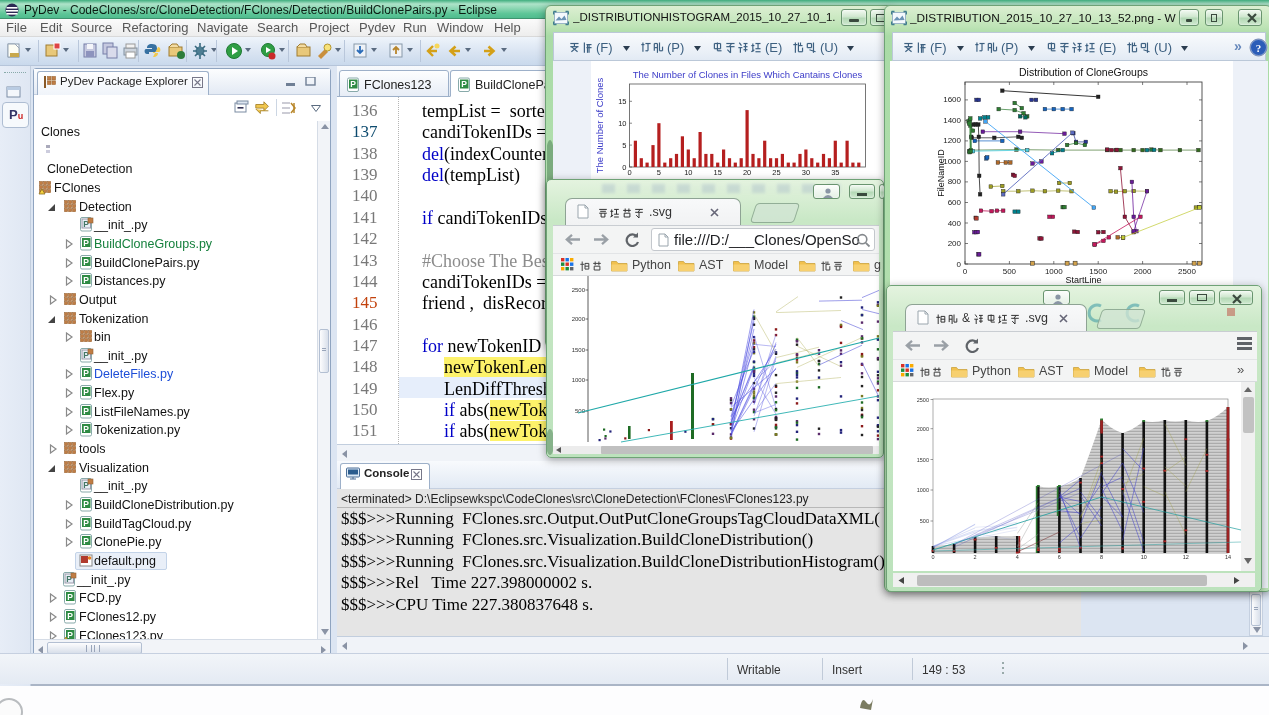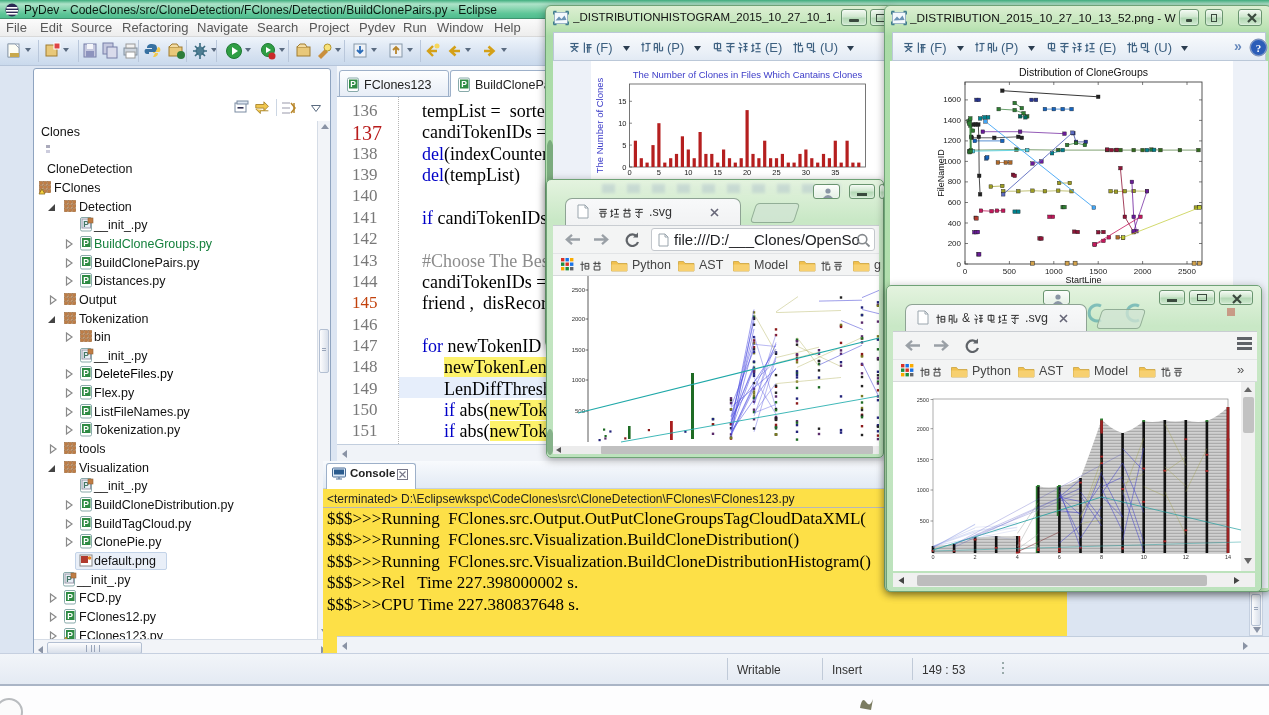--- a/index.html
+++ b/index.html
@@ -148,22 +148,52 @@
       </svg>
       <div class="ab" style="left:38px;top:3px;width:1px;height:22px;background:#b9c7db"></div>
       <div class="ab" style="left:78px;top:3px;width:1px;height:22px;background:#b9c7db"></div>
       <div class="ab" style="left:138px;top:3px;width:1px;height:22px;background:#b9c7db"></div>
       <div class="ab" style="left:186px;top:3px;width:1px;height:22px;background:#b9c7db"></div>
       <div class="ab" style="left:216px;top:3px;width:1px;height:22px;background:#b9c7db"></div>
       <div class="ab" style="left:288px;top:3px;width:1px;height:22px;background:#b9c7db"></div>
       <div class="ab" style="left:344px;top:3px;width:1px;height:22px;background:#b9c7db"></div>
       <div class="ab" style="left:420px;top:3px;width:1px;height:22px;background:#b9c7db"></div>
     </div>
+    <div class="ab" style="left:0;top:66px;width:31px;height:620px;background:linear-gradient(90deg,#e7edf7,#dfe7f3);border-right:1px solid #c2cede">
+<div class="ab" style="left:4px;top:6px;width:22px;height:3px;border-top:1px dotted #8aa;"></div>
+<svg class="ab" style="left:6px;top:18px" width="18" height="16">
+        <rect x="1" y="3" width="13" height="10" fill="#f4f7fb" stroke="#7d8ea6"></rect>
+        <rect x="1" y="3" width="13" height="3" fill="#b9cbe2"></rect>
+      </svg>
+<div class="ab" style="left:2px;top:36px;width:27px;height:26px;background:#f6f9fc;border:1px solid #aebdd2;border-radius:4px">
+<span class="ab" style="left:6px;top:4px;font-size:13px;font-weight:bold;color:#336">P<span style="font-size:9px;color:#c22">u</span></span>
+      </div>
+</div>
   </div>
 <div class="ab" style="left:33px;top:68px;width:298px;height:590px;border:1px solid #8fa4c0;border-radius:3px;background:#fff">
+    <div class="ab" style="left:0;top:0;width:296px;height:26px;background:linear-gradient(180deg,#fcfdfe,#e3eaf4);border-bottom:1px solid #c5d0e0">
+<div class="ab" style="left:3px;top:2px;width:172px;height:24px;background:linear-gradient(180deg,#fff,#f0f4fa);border:1px solid #9db0c9;border-bottom:none;border-radius:3px 3px 0 0"></div>
+<svg class="ab" style="left:9px;top:6px" width="14" height="14">
+        <rect x="1" y="1" width="2" height="12" fill="#8a5a28"></rect>
+        <rect x="4" y="1" width="9" height="9" fill="#f0e2c8"></rect>
+        <rect x="4.5" y="1.5" width="3.5" height="3.5" fill="#c07d44" stroke="#936338" stroke-width="0.5"></rect>
+        <rect x="9" y="1.5" width="3.5" height="3.5" fill="#c07d44" stroke="#936338" stroke-width="0.5"></rect>
+        <rect x="4.5" y="6" width="3.5" height="3.5" fill="#c07d44" stroke="#936338" stroke-width="0.5"></rect>
+        <rect x="9" y="6" width="3.5" height="3.5" fill="#c07d44" stroke="#936338" stroke-width="0.5"></rect>
+      </svg>
+<span class="ab" style="left:26px;top:6px;font-size:11.5px;color:#222">PyDev Package Explorer</span>
+<svg class="ab" style="left:158px;top:8px" width="11" height="11">
+        <rect x="0.5" y="0.5" width="10" height="10" fill="none" stroke="#778" stroke-width="1"></rect>
+        <path d="M2.5 2.5 L8.5 8.5 M8.5 2.5 L2.5 8.5" stroke="#778" stroke-width="1.1"></path>
+      </svg>
+<svg class="ab" style="left:252px;top:8px" width="34" height="10">
+        <rect x="0" y="6" width="9" height="3" fill="#6f7f95"></rect>
+        <rect x="20" y="0" width="9" height="8" fill="none" stroke="#6f7f95" stroke-width="1.4"></rect>
+      </svg>
+</div>
     <div class="ab" style="left:0;top:26px;width:296px;height:26px;background:#fff">
 <svg class="ab" style="left:200px;top:5px" width="16" height="15">
         <rect x="1" y="3" width="11" height="9" fill="#fff" stroke="#7a8ba2"></rect>
         <rect x="3" y="1" width="11" height="3" fill="#dde6f1" stroke="#7a8ba2"></rect>
         <rect x="3.5" y="7" width="6" height="1.6" fill="#335"></rect>
       </svg>
 <svg class="ab" style="left:220px;top:5px" width="18" height="15">
         <path d="M2 5 h9 v-3 l5 5 -5 5 v-3 h-9 z" fill="#f0c64e" stroke="#a8852b" transform="scale(0.9)"></path>
         <path d="M16 13 h-9 v3 l-5 -5" fill="#f0c64e" stroke="#a8852b" transform="scale(0.9) translate(0,-1)"></path>
       </svg>
@@ -304,21 +334,21 @@
       </svg>
       <span class="ab" style="left:60px;top:279.79999999999995px;font-size:12.5px;color:#111">__init_.py</span>
       <svg class="ab" style="left:31px;top:300.44999999999993px" width="9" height="10">
         <path d="M1.5 1 L7 5 L1.5 9 Z" fill="none" stroke="#8a8a8a" stroke-width="1.2"></path>
       </svg>
       <svg class="ab" style="left:45px;top:297.44999999999993px" width="15" height="15" viewBox="0 0 15 15">
         <rect x="1.5" y="0.5" width="11" height="13.5" rx="1.5" fill="#fff" stroke="#8aa"></rect>
         <rect x="3" y="2" width="8.5" height="9" fill="#2e8b44"></rect>
         <text x="7.2" y="9.6" font-size="8.5" font-weight="bold" fill="#fff" text-anchor="middle" font-family="Liberation Sans">P</text>
       </svg>
-      <span class="ab" style="left:60px;top:298.44999999999993px;font-size:12.5px;color:#000000">DeleteFiles.py</span>
+      <span class="ab" style="left:60px;top:298.44999999999993px;font-size:12.5px;color:#1d4ed8">DeleteFiles.py</span>
       <svg class="ab" style="left:31px;top:319.0999999999999px" width="9" height="10">
         <path d="M1.5 1 L7 5 L1.5 9 Z" fill="none" stroke="#8a8a8a" stroke-width="1.2"></path>
       </svg>
       <svg class="ab" style="left:45px;top:316.0999999999999px" width="15" height="15" viewBox="0 0 15 15">
         <rect x="1.5" y="0.5" width="11" height="13.5" rx="1.5" fill="#fff" stroke="#8aa"></rect>
         <rect x="3" y="2" width="8.5" height="9" fill="#2e8b44"></rect>
         <text x="7.2" y="9.6" font-size="8.5" font-weight="bold" fill="#fff" text-anchor="middle" font-family="Liberation Sans">P</text>
       </svg>
       <span class="ab" style="left:60px;top:317.0999999999999px;font-size:12.5px;color:#111">Flex.py</span>
       <svg class="ab" style="left:31px;top:337.7499999999999px" width="9" height="10">
@@ -486,21 +516,21 @@
     <span class="ab" style="left:27px;top:12px;font-size:12.5px;color:#222">FClones123</span>
     <svg class="ab" style="left:120px;top:11px" width="15" height="16" viewBox="0 0 15 15">
       <rect x="1.5" y="0.5" width="11" height="13.5" rx="1.5" fill="#fff" stroke="#8aa"></rect>
       <rect x="3" y="2" width="8.5" height="9" fill="#2e8b44"></rect>
       <text x="7.2" y="9.6" font-size="8.5" font-weight="bold" fill="#fff" text-anchor="middle" font-family="Liberation Sans">P</text>
     </svg>
     <span class="ab" style="left:138px;top:12px;font-size:12.5px;color:#222">BuildClonePairs</span>
     <div class="ab" style="left:0;top:31px;width:932px;height:347px;background:#fff;overflow:hidden">
       <span class="ab serif" style="left:15px;top:4.0px;font-size:17px;color:#787878">136</span>
       <span class="ab serif" style="left:85px;top:4.0px;font-size:18px;white-space:pre;color:#000">tempList =  sorted(tempList)</span>
-      <span class="ab serif" style="left:15px;top:25.4px;font-size:20px;color:#b91c1c">137</span>
+      <span class="ab serif" style="left:15px;top:25.4px;font-size:17px;color:#0c4a6e">137</span>
       <span class="ab serif" style="left:85px;top:25.4px;font-size:18px;white-space:pre;color:#000">candiTokenIDs = candiToken</span>
       <span class="ab serif" style="left:15px;top:46.7px;font-size:17px;color:#787878">138</span>
       <span class="ab serif" style="left:85px;top:46.7px;font-size:18px;white-space:pre;color:#000"><span style="color:#0000c8">del</span>(indexCounter)</span>
       <span class="ab serif" style="left:15px;top:68.1px;font-size:17px;color:#787878">139</span>
       <span class="ab serif" style="left:85px;top:68.1px;font-size:18px;white-space:pre;color:#000"><span style="color:#0000c8">del</span>(tempList)</span>
       <span class="ab serif" style="left:15px;top:89.4px;font-size:17px;color:#787878">140</span>
       <span class="ab serif" style="left:85px;top:89.4px;font-size:18px;white-space:pre;color:#000"></span>
       <span class="ab serif" style="left:15px;top:110.8px;font-size:17px;color:#787878">141</span>
       <span class="ab serif" style="left:85px;top:110.8px;font-size:18px;white-space:pre;color:#000"><span style="color:#0000c8">if</span> candiTokenIDs == []:</span>
       <span class="ab serif" style="left:15px;top:132.1px;font-size:17px;color:#787878">142</span>
@@ -525,21 +555,21 @@
       <span class="ab serif" style="left:15px;top:324.2px;font-size:17px;color:#787878">151</span>
       <span class="ab serif" style="left:107px;top:324.2px;font-size:18px;white-space:pre;color:#000"><span style="color:#0000c8">if</span> abs(<span style="background:#fdf26a">newTokenLen</span> - </span>
       <div class="ab" style="left:61px;top:0;width:1px;height:347px;border-left:1px dotted #b5b5b5"></div>
     </div>
     <div class="ab" style="left:0;top:378px;width:932px;height:17px;background:#f0f3f8;border-top:1px solid #c2cede">
 <svg class="ab" style="left:5px;top:5px" width="6" height="8">
         <path d="M0 4 L5 0 L5 8 Z" fill="#8a93a5"></path>
       </svg>
 </div>
   </div>
-<div class="ab" style="left:323px;top:461px;width:744px;height:192px;background:#fde047">
+<div class="ab" style="left:337px;top:461px;width:744px;height:192px;background:#e5e5e5">
     <div class="ab" style="left:0;top:0;width:932px;height:28px;background:linear-gradient(180deg,#f8fafd,#e2eaf4);border-bottom:1px solid #c5d0e0">
 <div class="ab" style="left:3px;top:2px;width:90px;height:26px;background:#fff;border:1px solid #9db0c9;border-bottom:none;border-radius:3px 3px 0 0"></div>
 <svg class="ab" style="left:9px;top:6px" width="15" height="14">
         <rect x="0.5" y="1" width="13" height="9" rx="1" fill="#dce9f6" stroke="#4a6d96"></rect>
         <rect x="2" y="2.5" width="10" height="5" fill="#2b5c8e"></rect>
         <path d="M4 12 h6 M7 10 v2" stroke="#4a6d96"></path>
       </svg>
 <span class="ab" style="left:27px;top:6px;font-size:11.5px;font-weight:bold;color:#222">Console</span>
 <svg class="ab" style="left:74px;top:8px" width="11" height="11">
         <rect x="0.5" y="0.5" width="10" height="10" fill="none" stroke="#778" stroke-width="1"></rect>

